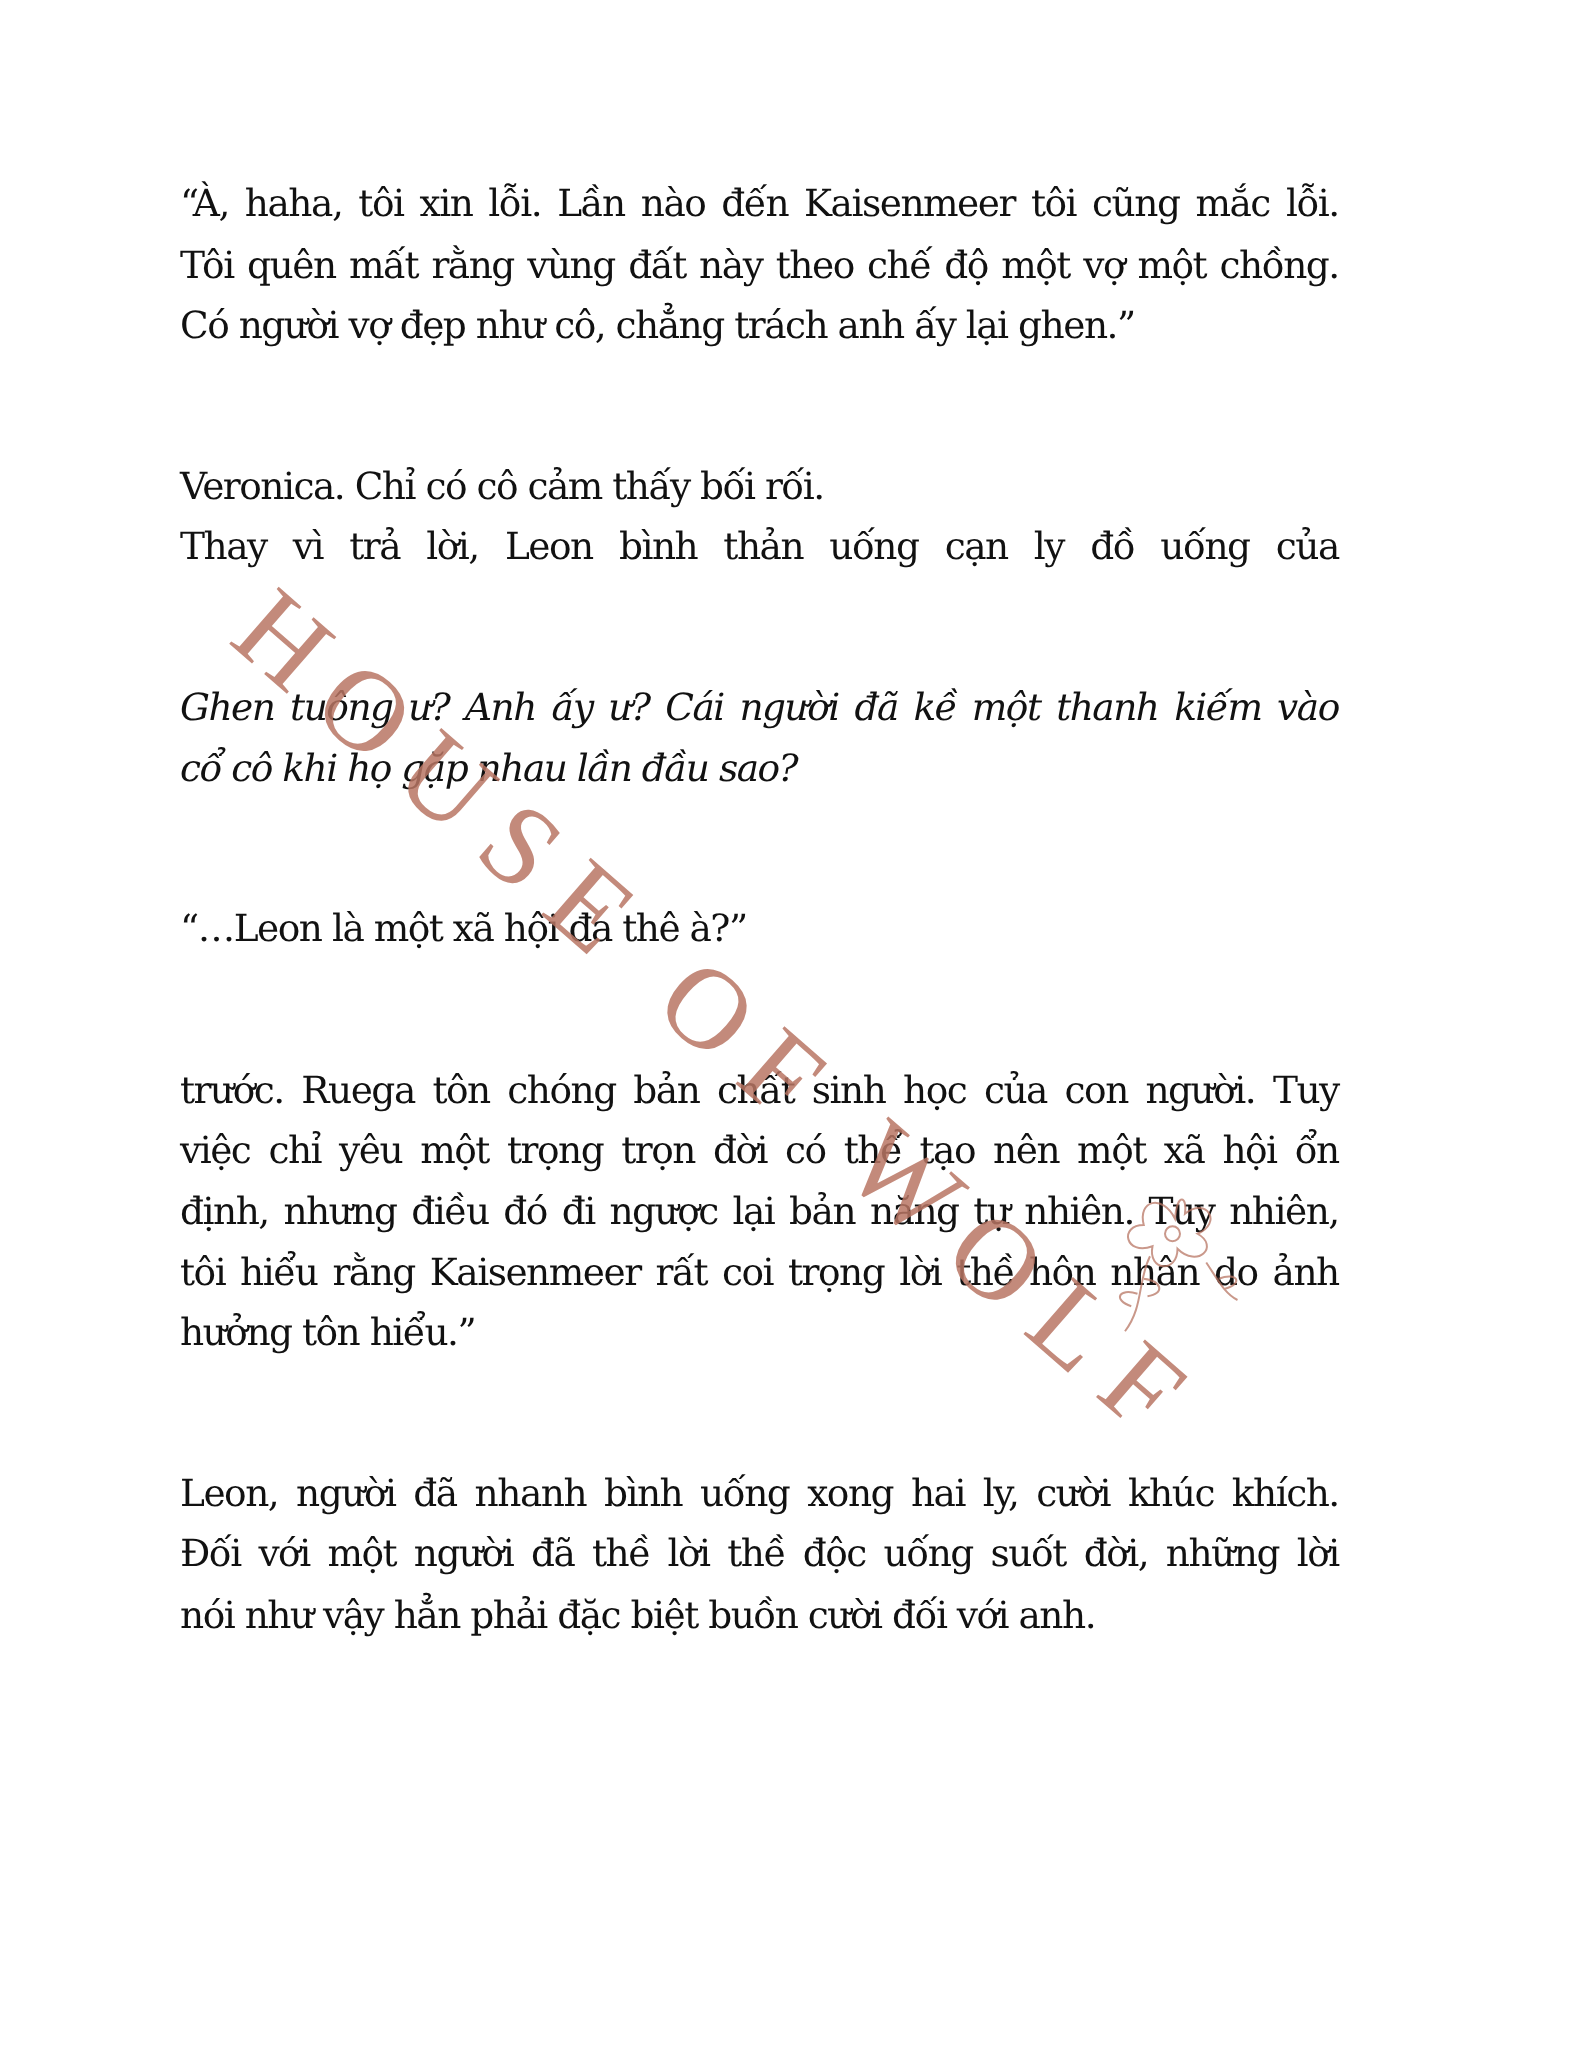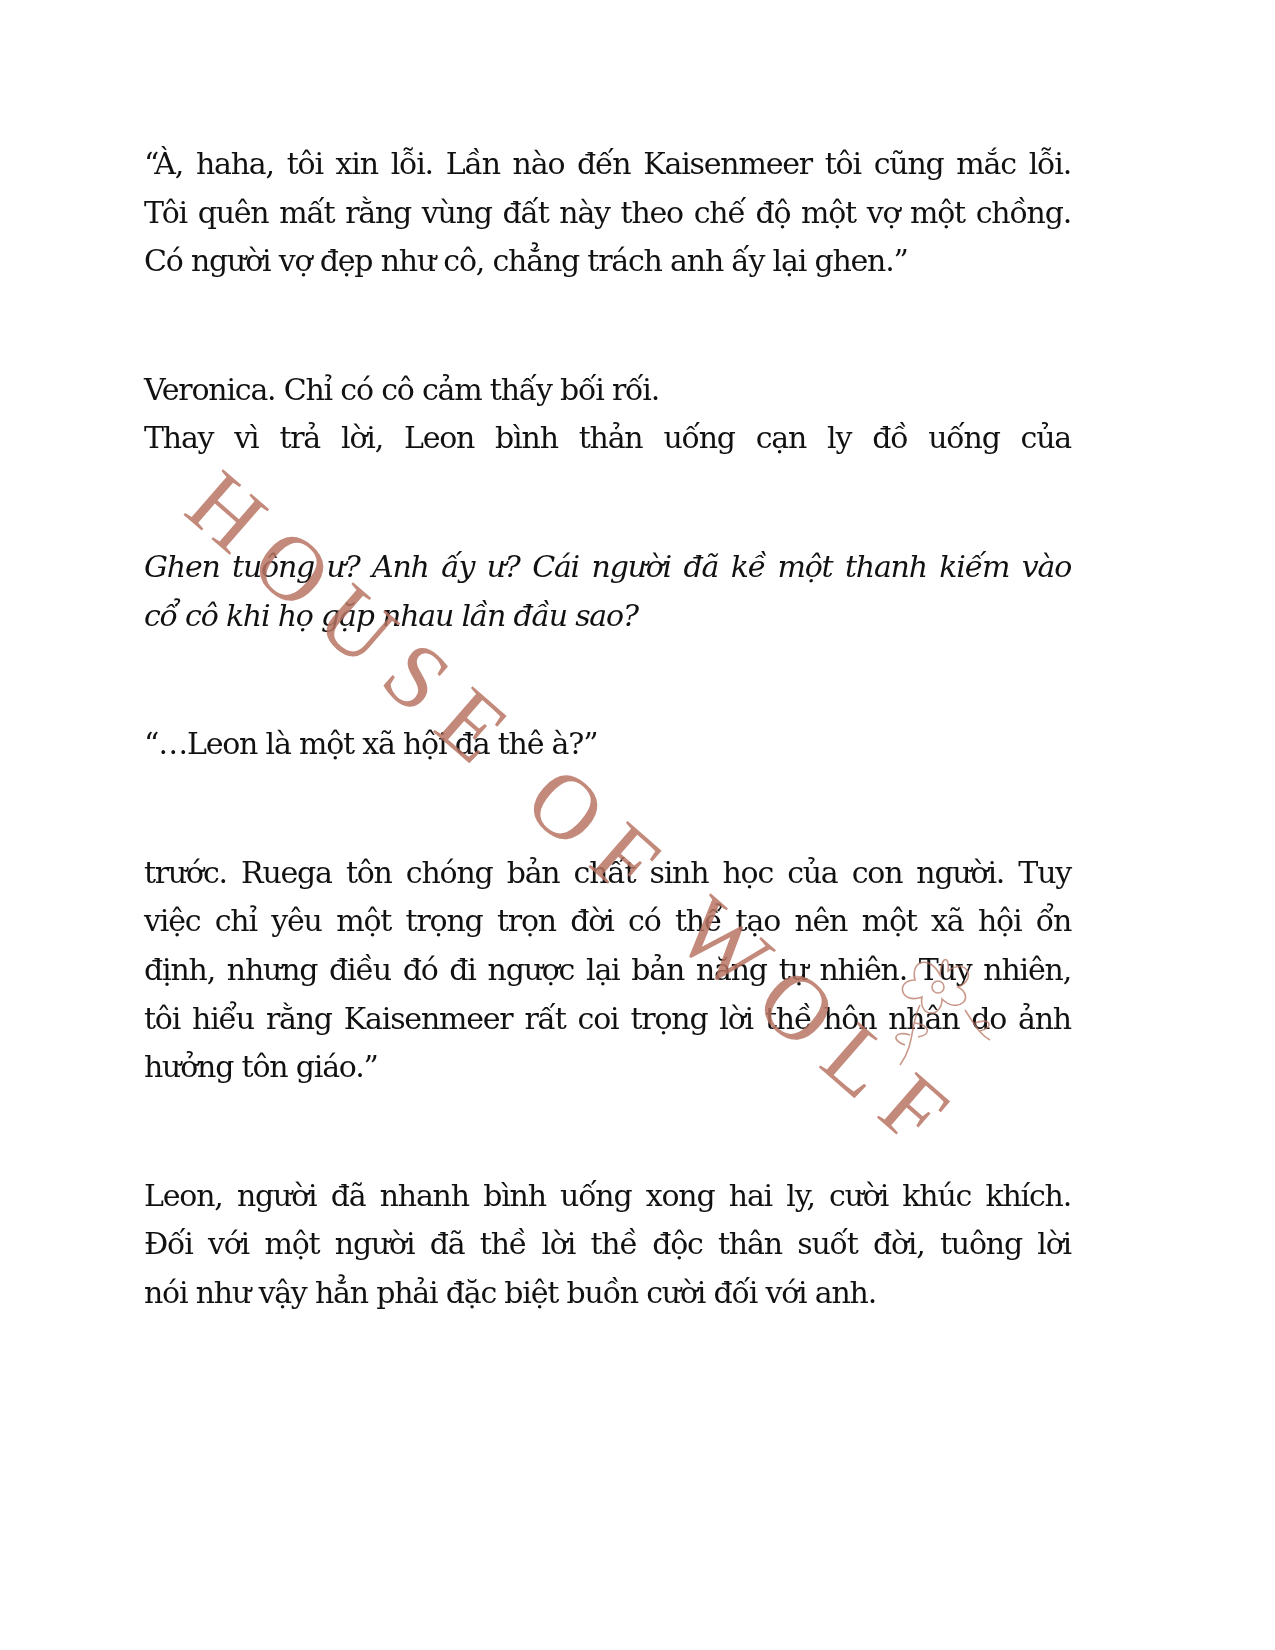--- a/index.html
+++ b/index.html
@@ -103,26 +103,26 @@
 
     <p class="para">
       <span class="line last">“…Leon là một xã hội đa thê à?”</span>
     </p>
 
     <p class="para">
       <span class="line">trước. Ruega tôn chóng bản chất sinh học của con người. Tuy</span>
       <span class="line">việc chỉ yêu một trọng trọn đời có thể tạo nên một xã hội ổn</span>
       <span class="line">định, nhưng điều đó đi ngược lại bản năng tự nhiên. Tuy nhiên,</span>
       <span class="line">tôi hiểu rằng Kaisenmeer rất coi trọng lời thề hôn nhân do ảnh</span>
-      <span class="line last">hưởng tôn giáo.”</span>
+      <span class="line last">hưởng tôn hiểu.”</span>
     </p>
 
     <p class="para">
       <span class="line">Leon, người đã nhanh bình uống xong hai ly, cười khúc khích.</span>
-      <span class="line">Đối với một người đã thề lời thề độc thân suốt đời, tuông lời</span>
+      <span class="line">Đối với một người đã thề lời thề độc uống suốt đời, những lời</span>
       <span class="line last">nói như vậy hẳn phải đặc biệt buồn cười đối với anh.</span>
     </p>
 
   </div>
 
   <div class="watermark">
     <div class="wm-text">HOUSE OF WOLF</div>
     <svg class="wm-flower" viewBox="0 0 120 140">
       <g fill="none" stroke="#b87664" stroke-width="1.6" opacity="0.75">
         <path d="M60 40 C 50 20, 30 25, 35 45 C 15 45, 20 70, 42 62 C 38 82, 62 84, 62 64 C 78 80, 96 62, 78 52 C 98 44, 86 22, 68 36 C 70 22, 62 18, 60 40 Z"></path>

